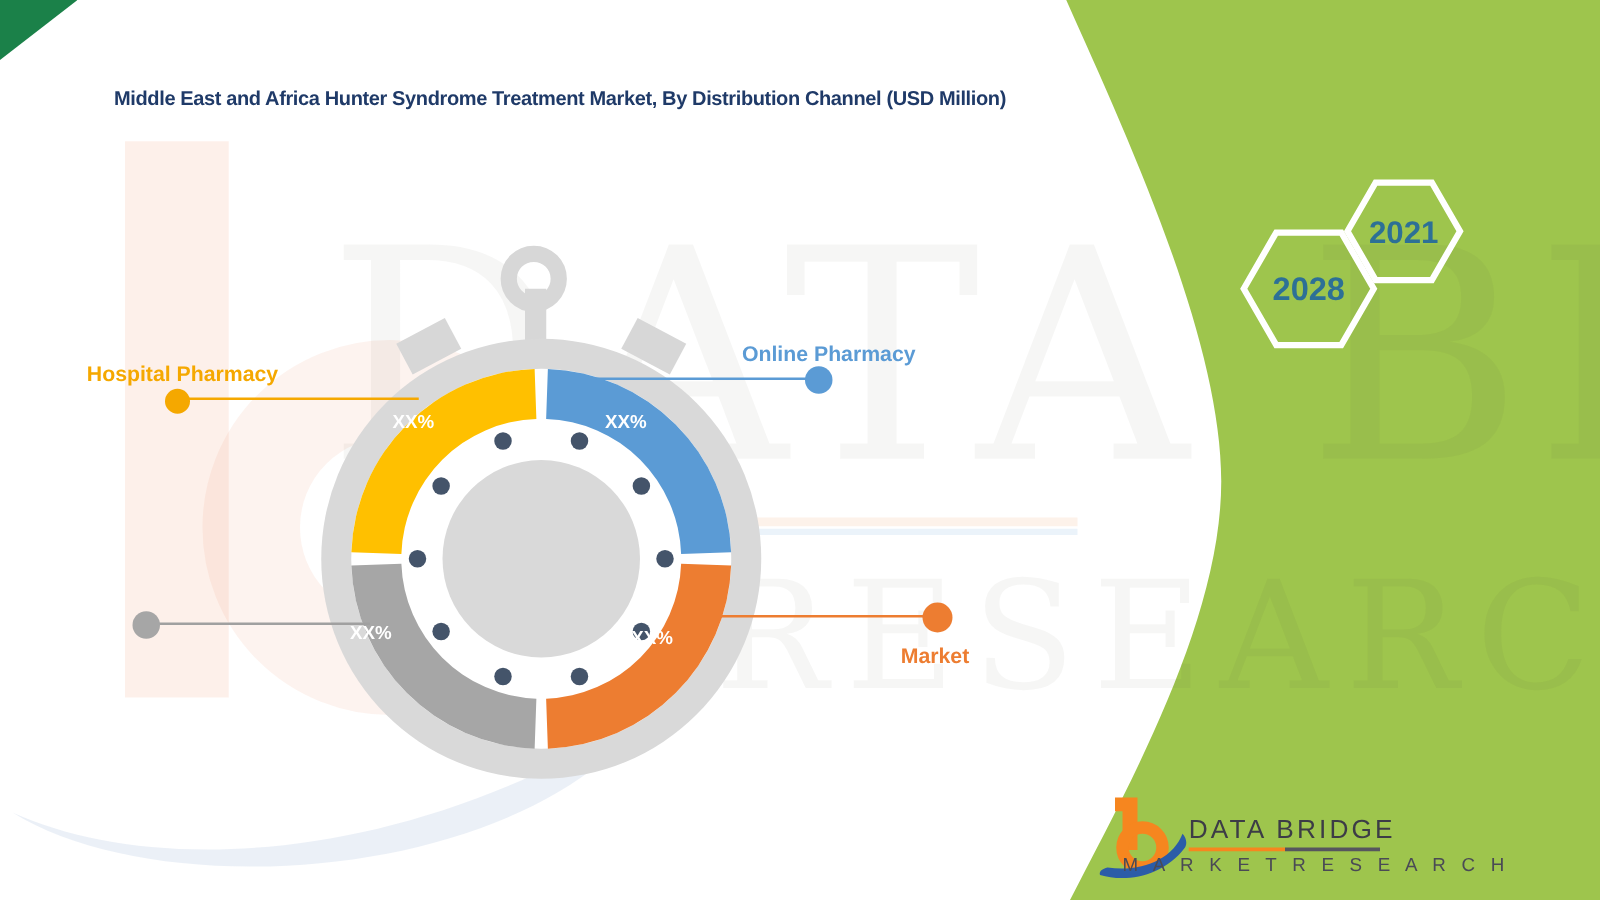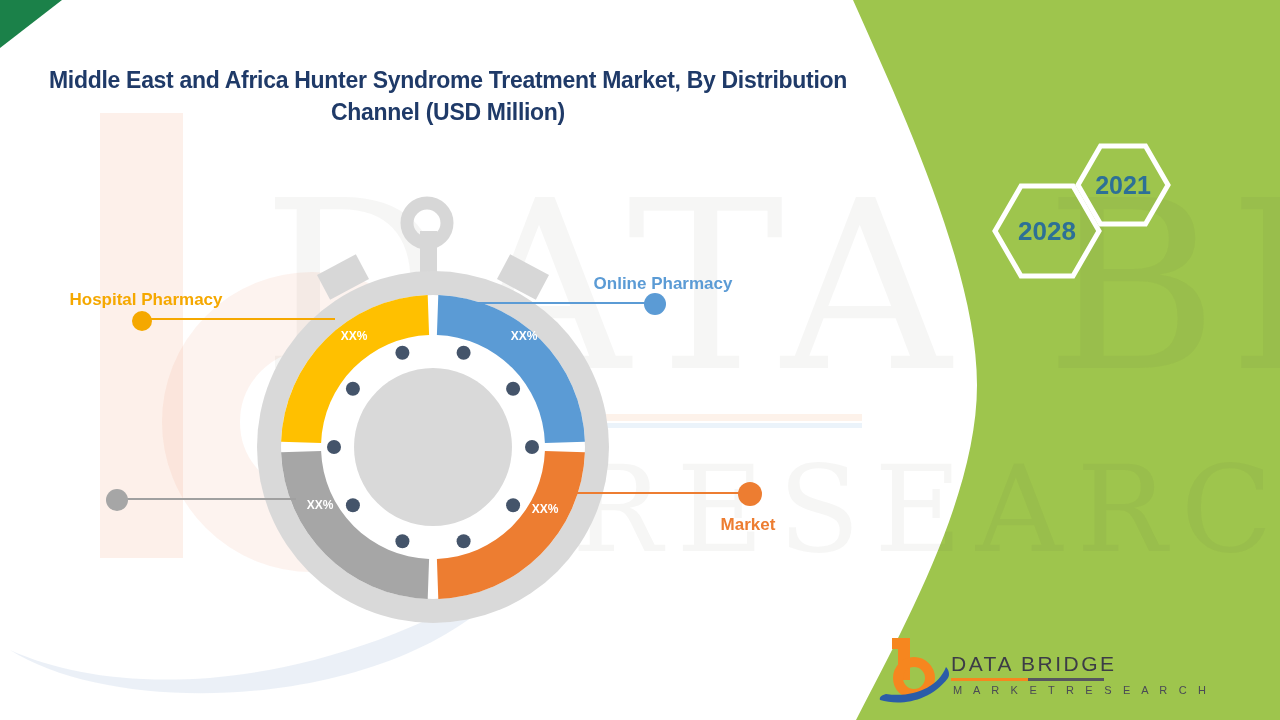--- a/index.html
+++ b/index.html
@@ -29,37 +29,37 @@
   .hex-label{font-size:26px;font-weight:600;fill:#2D7096;}
   .brand-teal{left:975px;top:311px;width:300px;text-align:center;color:#2D7096;
               font-size:24px;line-height:33px;font-weight:600;}
 
   
   .logo-icon{left:878px;top:630px;z-index:4;}
   .logo-name{left:951px;top:652px;width:170px;color:#3C3C46;font-size:21px;
              letter-spacing:2.5px;font-weight:500;white-space:nowrap;z-index:4;}
   .logo-uline-a{left:951px;top:678px;width:77px;height:3px;background:#F6861F;z-index:4;}
   .logo-uline-b{left:1028px;top:678px;width:76px;height:3px;background:#56565E;z-index:4;}
-  .logo-tagline{left:953px;top:684px;color:#4A4A55;font-size:11px;letter-spacing:4.2px;
+  .logo-tagline{left:898px;top:684px;color:#4A4A55;font-size:15px;letter-spacing:4.2px;
                 white-space:nowrap;z-index:4;}
 
   
   #corner-accent{left:0;top:0;width:62px;height:48px;z-index:5;
                  clip-path:polygon(0 0,100% 0,0 100%);background:#1B8149;}
 
   
   #main-title{left:20px;top:64px;width:856px;text-align:center;color:#1F3A68;
-              font-size:23px;line-height:32px;font-weight:bold;letter-spacing:-0.3px;z-index:5;}
+              font-size:16px;line-height:32px;font-weight:bold;letter-spacing:-0.3px;z-index:5;}
 
   
   #watch-svg{left:183px;top:177px;z-index:4;}
   .tickdot{fill:#44546A;}
   .center-label{left:343px;top:413px;width:180px;text-align:center;color:#3E3E3E;
                 font-size:19.5px;line-height:27.5px;z-index:5;}
-  .share{position:absolute;width:80px;text-align:center;color:#ffffff;font-size:12px;
+  .share{position:absolute;width:80px;text-align:left;color:#ffffff;font-size:15px;
          font-weight:bold;z-index:5;}
   #share-hospital{left:314px;top:329px;}
   #share-online{left:484px;top:329px;}
   #share-retail{left:280px;top:498px;}
   #share-others{left:505px;top:502px;}
 
   .cat{position:absolute;font-size:17px;font-weight:bold;text-align:center;z-index:5;line-height:26px;}
   #cat-hospital{left:58px;top:287px;width:176px;color:#F5A800;}
   #cat-online{left:575px;top:271px;width:176px;color:#5B9BD5;}
   #cat-others{left:700px;top:512px;width:96px;color:#ED7D31;}

